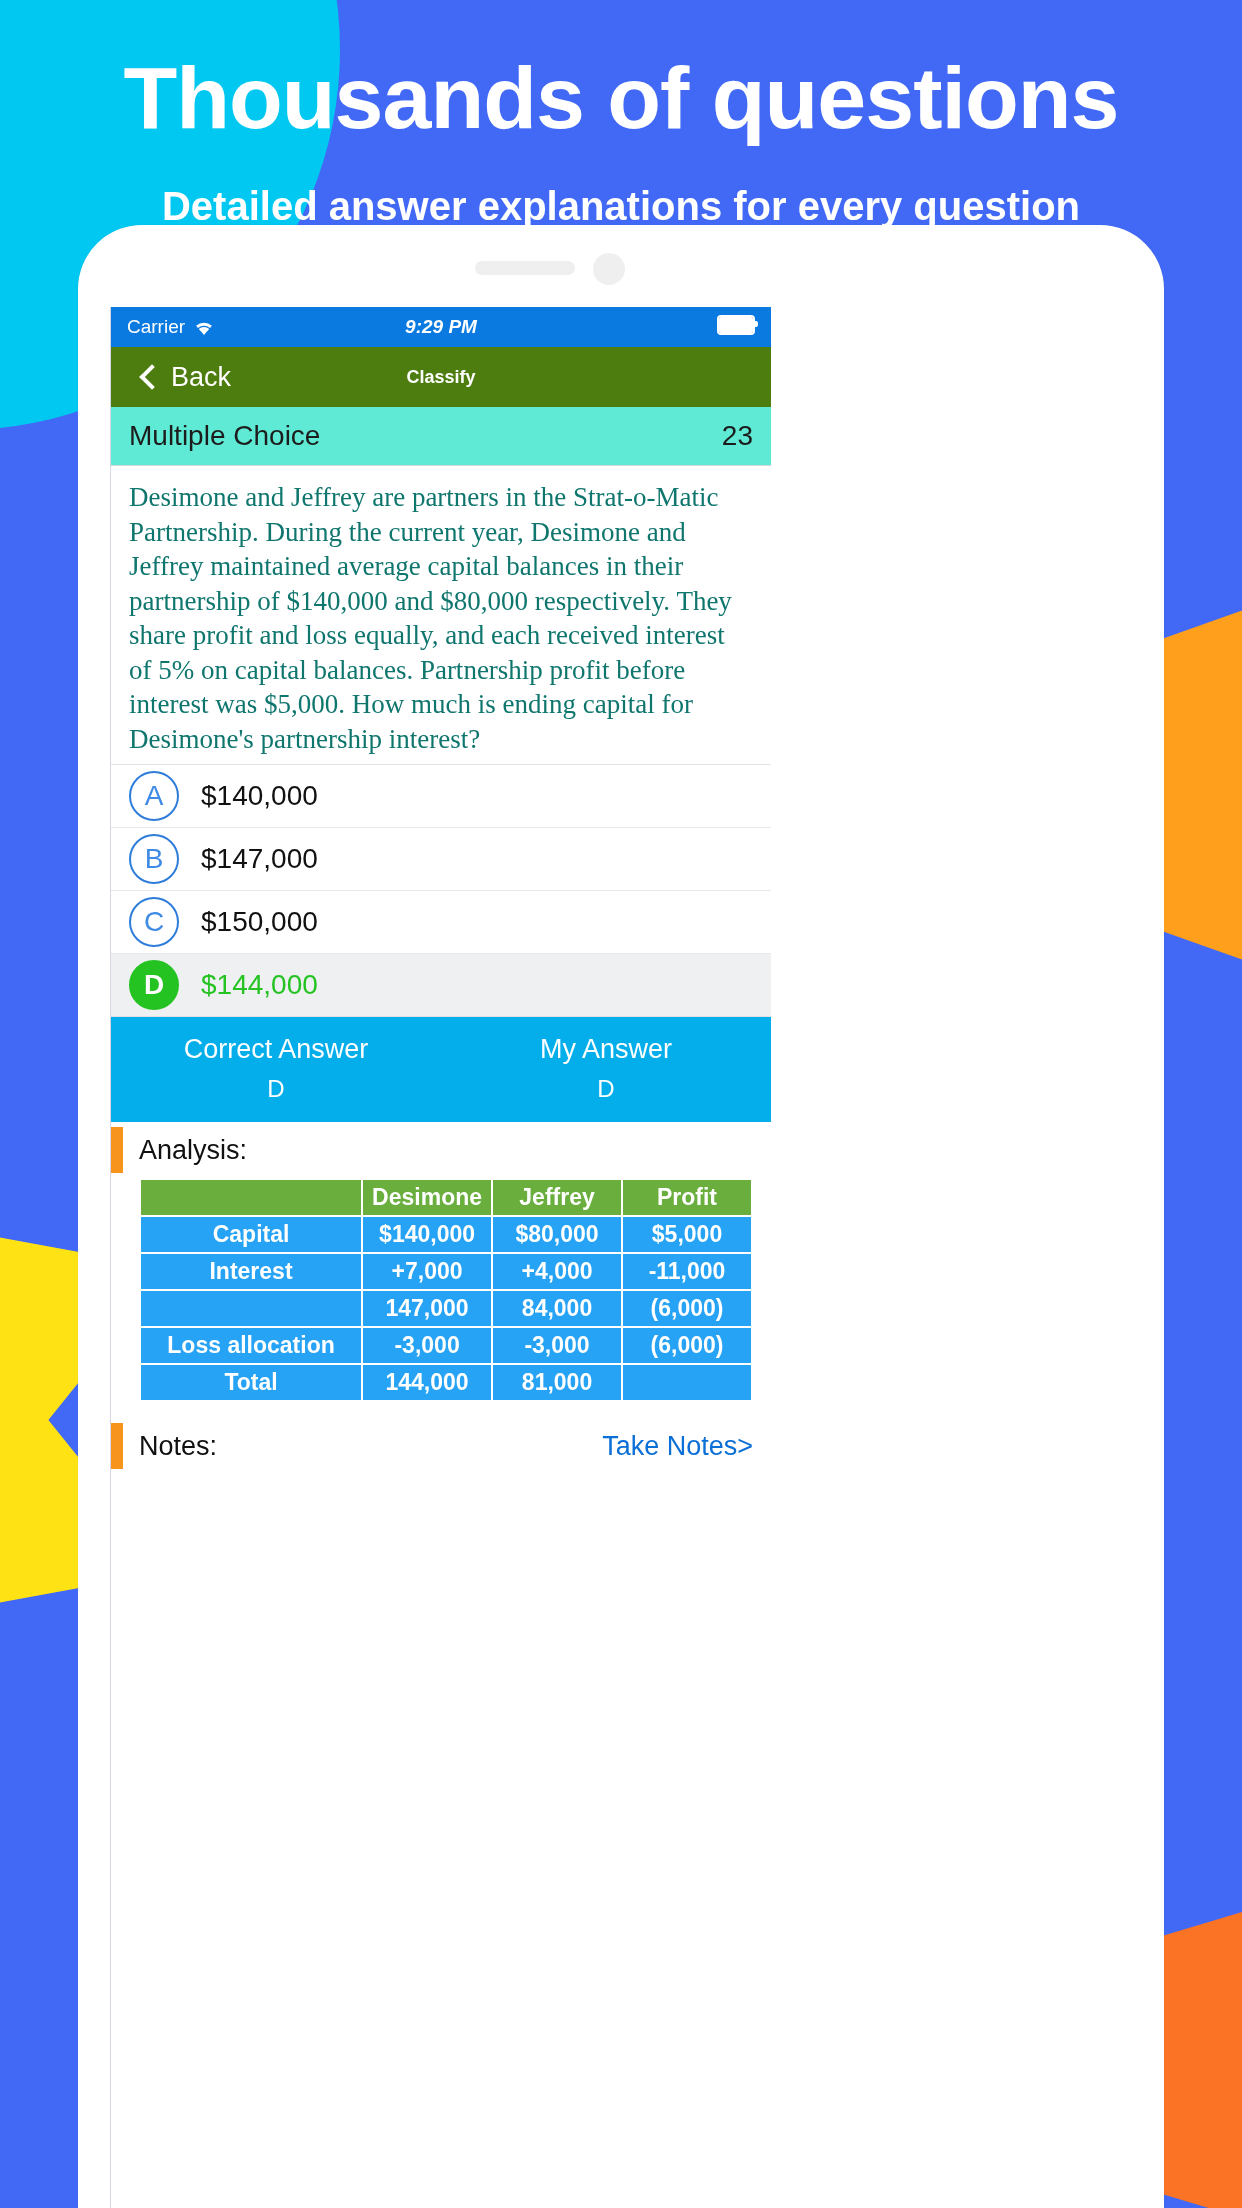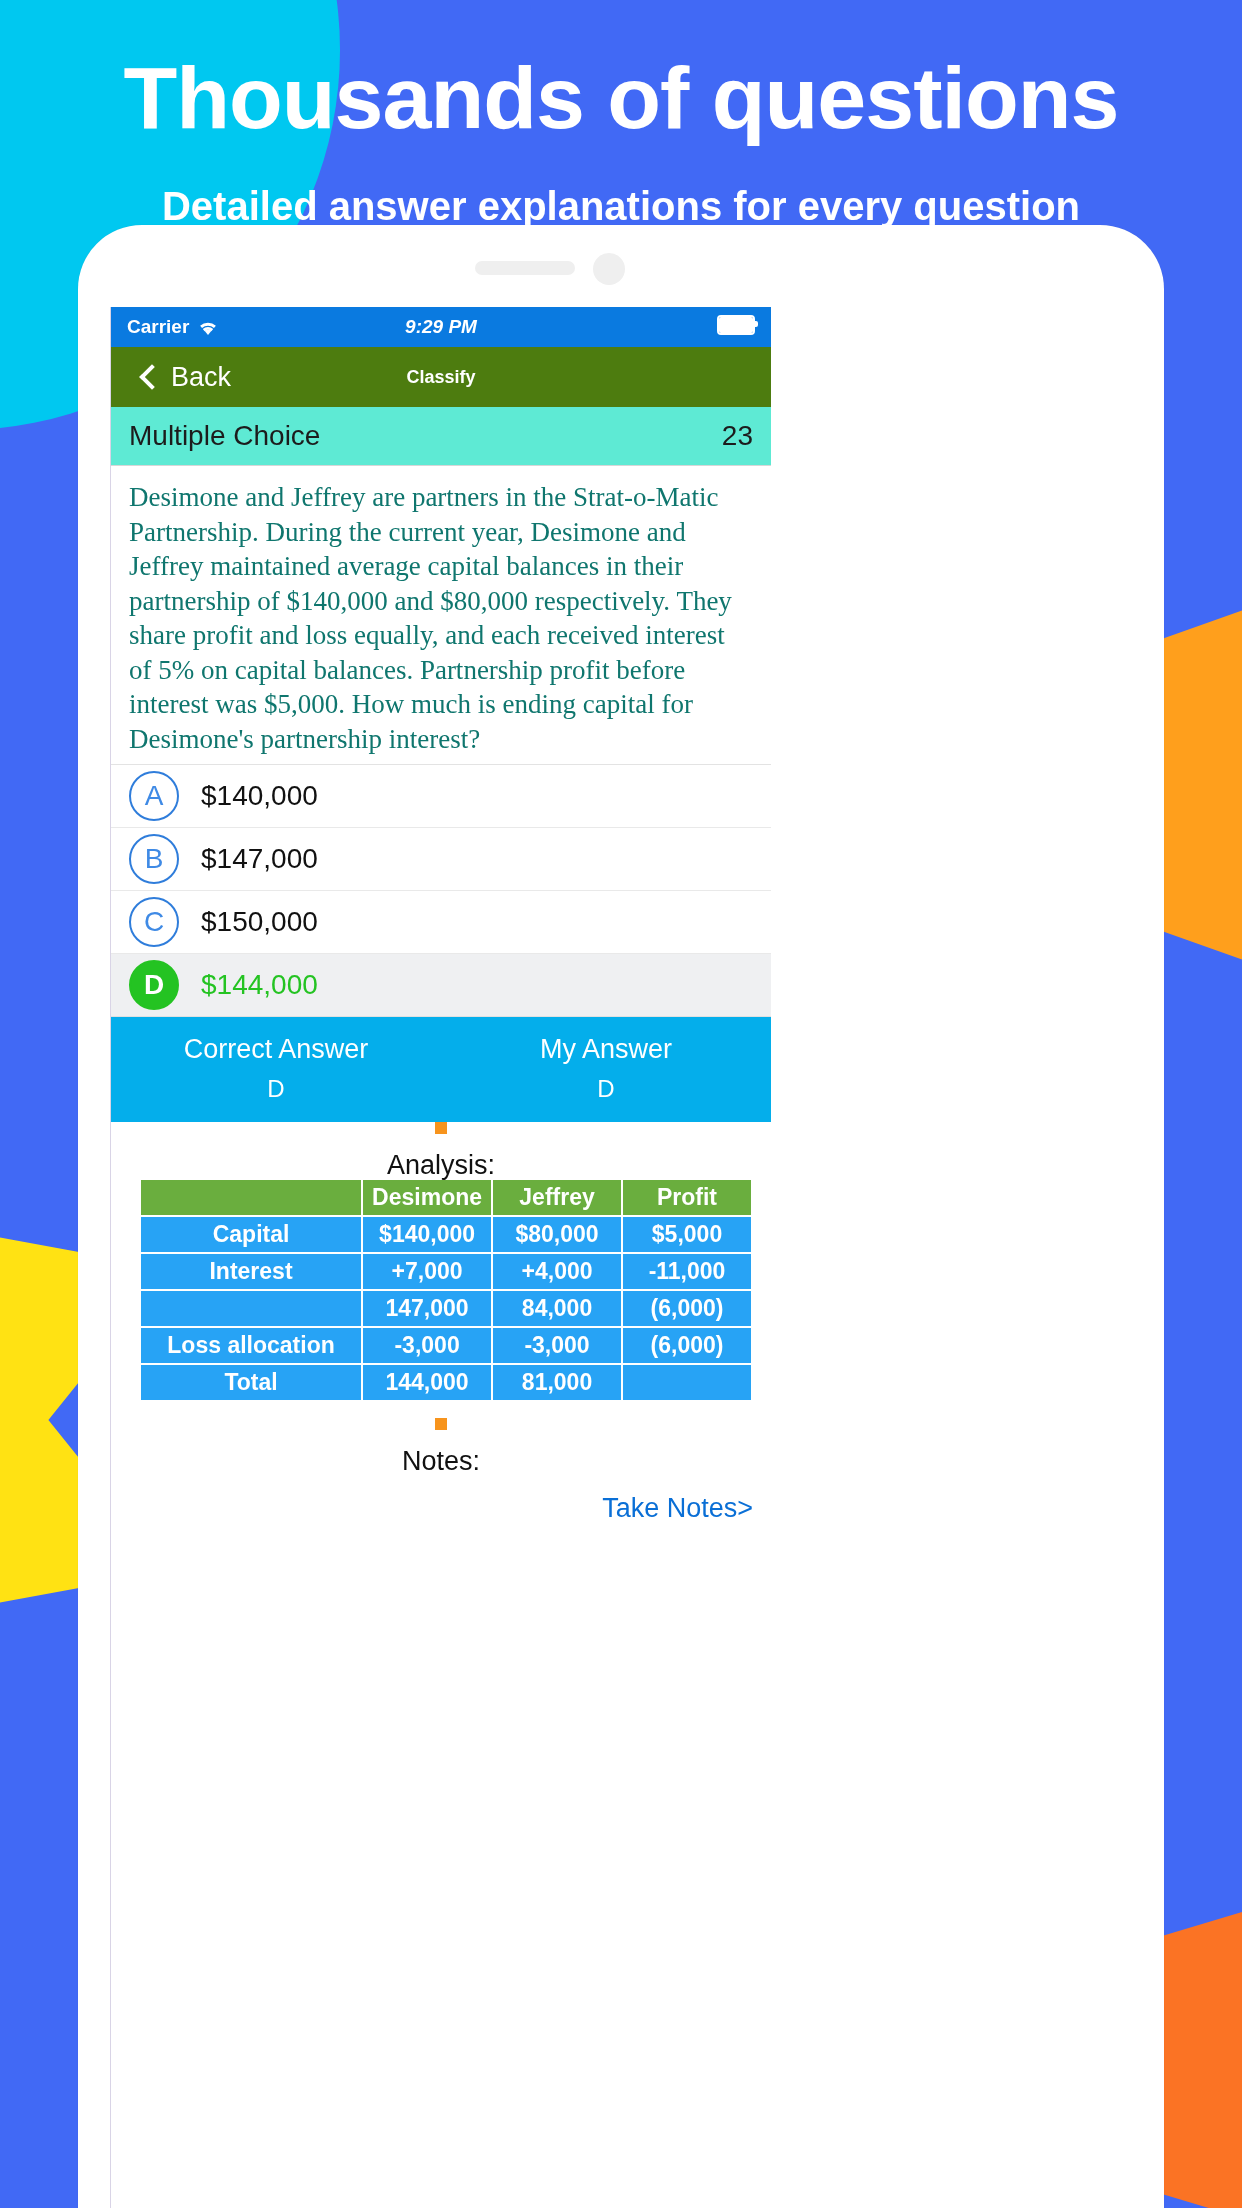--- a/index.html
+++ b/index.html
@@ -63,21 +63,21 @@
     background:#ffffff;overflow:hidden;
     border-left:1px solid #d9d4e6;
     font-size:0;
   }
 
   
   .statusbar{
     height:40px;background:#0a7ae0;display:flex;align-items:center;
     padding:0 16px;color:#fff;font-size:19px;position:relative;
   }
-  .sb-left{display:flex;align-items:center;gap:8px;font-weight:bold;}
+  .sb-left{display:flex;align-items:center;gap:8px;}
   .sb-time{position:absolute;left:0;right:0;text-align:center;font-size:19px;font-weight:bold;font-style:italic;}
   .sb-right{margin-left:auto;position:relative;z-index:2;}
   .wifi{display:inline-block;width:22px;height:17px;}
   .battery{
     display:inline-block;width:34px;height:16px;border:2px solid #fff;border-radius:4px;
     position:relative;background:#fff;background-clip:content-box;
   }
   .battery:after{
     content:"";position:absolute;right:-5px;top:4px;width:3px;height:6px;
     background:#fff;border-radius:0 2px 2px 0;
@@ -125,21 +125,21 @@
   
   .answer-strip{
     background:#04aeeb;color:#fff;display:flex;padding:12px 0 14px 0;
   }
   .ans-col{flex:1;text-align:center;}
   .ans-label{font-size:27px;line-height:1.5;}
   .ans-value{font-size:24px;line-height:1.6;}
 
   
   .labeled-row{
-    display:flex;align-items:center;gap:16px;height:56px;background:#fff;flex-direction:column;
+    display:flex;align-items:center;gap:16px;height:56px;background:#fff;
   }
   .orange-bar{width:12px;height:46px;background:#f7941d;flex:0 0 12px;}
   .labeled-text{font-size:27px;color:#111;}
   .link{font-size:27px;color:#0a6fd6;margin-left:auto;margin-right:18px;}
 
   
   .tbl-wrap{padding:0 18px 0 28px;}
   table.analysis{border-collapse:collapse;width:100%;table-layout:fixed;}
   table.analysis td{
     color:#fff;font-size:23px;font-weight:bold;padding:4px 6px;

